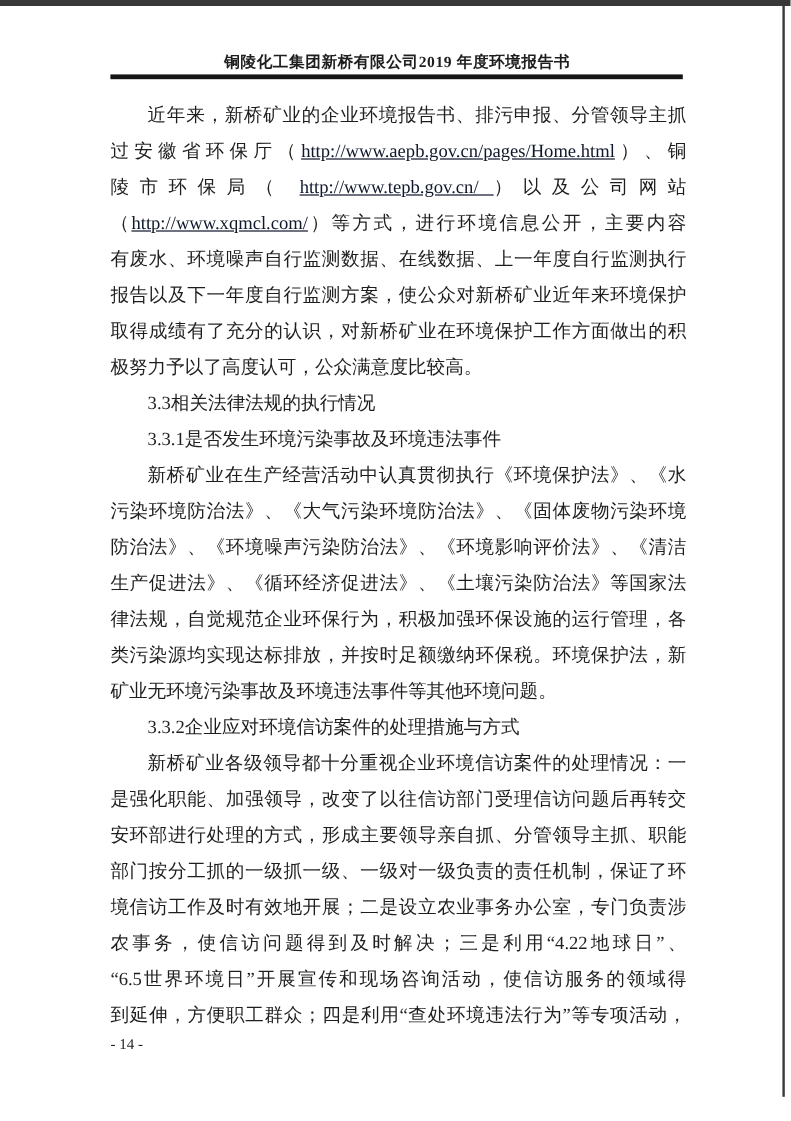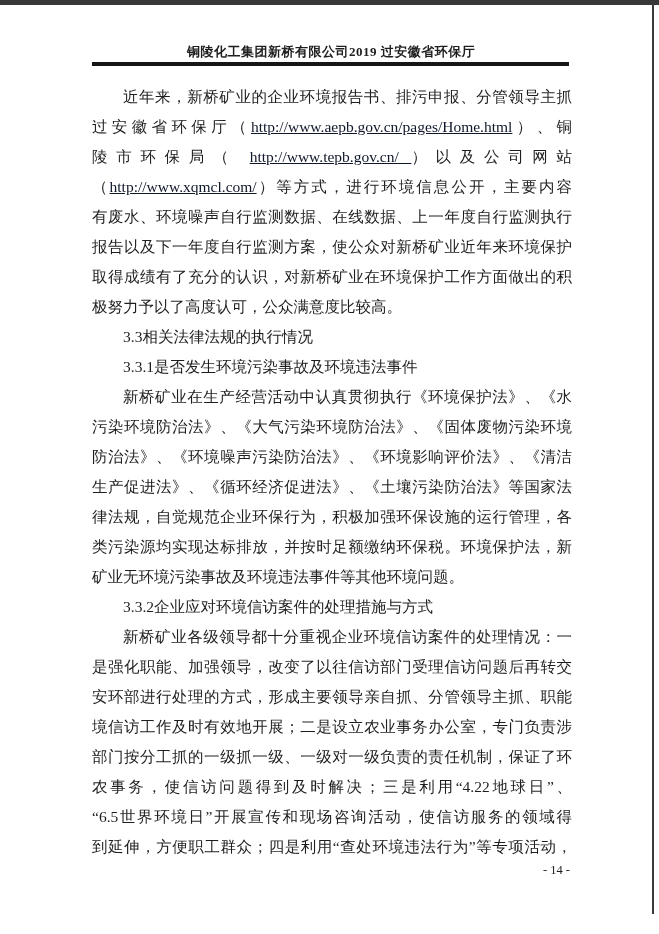--- a/index.html
+++ b/index.html
@@ -63,33 +63,33 @@
   .line.indent { text-indent: 31px; }
   a.doclink {
     color: #0f172a;
     text-decoration: underline;
     cursor: pointer;
   }
   .footer {
     position: absolute;
     top: 863px; left: 92px;
     width: 478px;
-    text-align: right;
+    text-align: left;
     font-size: 12.5px;
     color: #1e1e1e;
   }
 </style>
 </head>
 <body>
 
 <div class="page">
   <div class="scan-top"></div>
   <div class="scan-right"></div>
 
-  <div class="header-title">铜陵化工集团新桥有限公司2019 过安徽省环保厅</div>
+  <div class="header-title">铜陵化工集团新桥有限公司2019 年度环境报告书</div>
   <div class="header-rule"></div>
 
   <div class="doc-body">
       <div class="block paragraph">
         <div class="line indent"><span>近年来，新桥矿业的企业环境报告书、排污申报、分管领导主抓</span></div>
         <div class="line"><span>过安徽省环保厅（</span><a class="doclink" href="#">http://www.aepb.gov.cn/pages/Home.html</a><span>）、铜</span></div>
         <div class="line"><span>陵市环保局（ </span><a class="doclink" href="#">http://www.tepb.gov.cn/ </a><span>）以及公司网站</span></div>
         <div class="line"><span>（</span><a class="doclink" href="#">http://www.xqmcl.com/</a><span>）等方式，进行环境信息公开，主要内容</span></div>
         <div class="line"><span>有废水、环境噪声自行监测数据、在线数据、上一年度自行监测执行</span></div>
         <div class="line"><span>报告以及下一年度自行监测方案，使公众对新桥矿业近年来环境保护</span></div>
@@ -111,22 +111,22 @@
         <div class="line"><span>类污染源均实现达标排放，并按时足额缴纳环保税。环境保护法，新桥</span></div>
         <div class="line no-fill"><span>矿业无环境污染事故及环境违法事件等其他环境问题。</span></div>
       </div>
       <div class="block heading">
         <div class="line no-fill indent"><span>3.3.2企业应对环境信访案件的处理措施与方式</span></div>
       </div>
       <div class="block paragraph">
         <div class="line indent"><span>新桥矿业各级领导都十分重视企业环境信访案件的处理情况：一</span></div>
         <div class="line"><span>是强化职能、加强领导，改变了以往信访部门受理信访问题后再转交</span></div>
         <div class="line"><span>安环部进行处理的方式，形成主要领导亲自抓、分管领导主抓、职能</span></div>
+        <div class="line"><span>部门按分工抓的一级抓一级、一级对一级负责的责任机制，保证了环</span></div>
         <div class="line"><span>境信访工作及时有效地开展；二是设立农业事务办公室，专门负责涉</span></div>
-        <div class="line"><span>部门按分工抓的一级抓一级、一级对一级负责的责任机制，保证了环</span></div>
         <div class="line"><span>农事务，使信访问题得到及时解决；三是利用“4.22地球日”、</span></div>
         <div class="line"><span>“6.5世界环境日”开展宣传和现场咨询活动，使信访服务的领域得</span></div>
         <div class="line"><span>到延伸，方便职工群众；四是利用“查处环境违法行为”等专项活动，</span></div>
       </div>
     </div>
 
   <div class="footer">
     <span>- 14 -</span>
   </div>
 </div>

